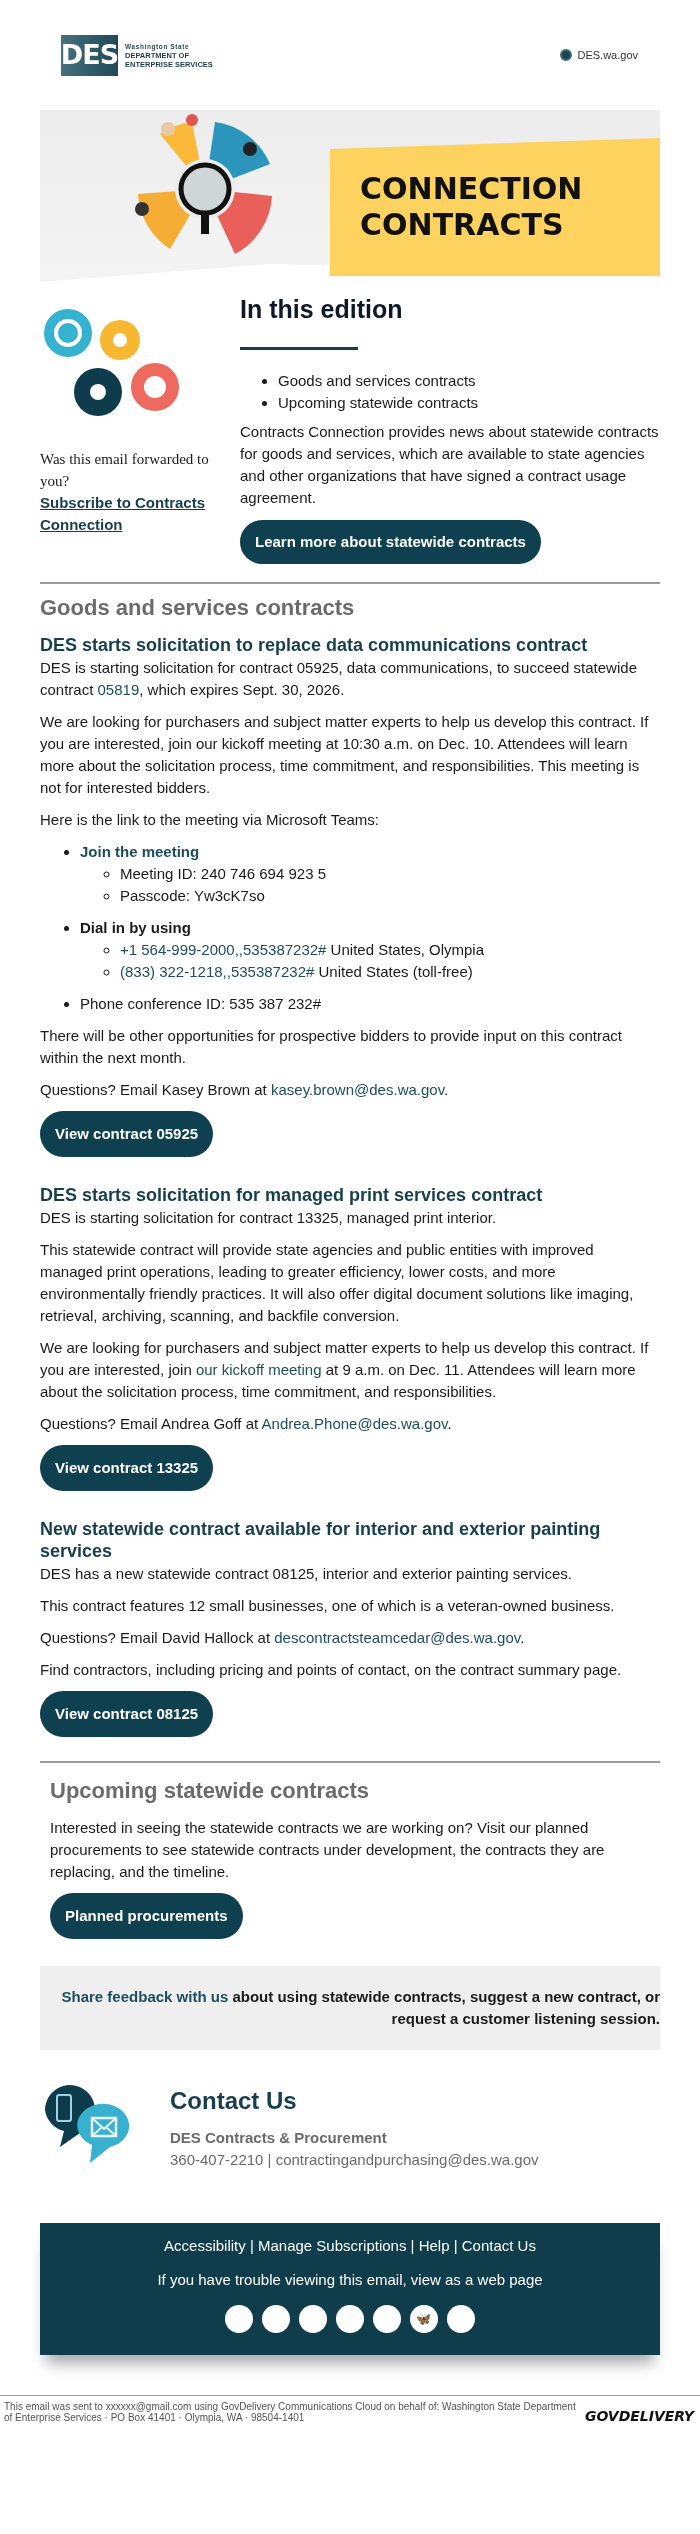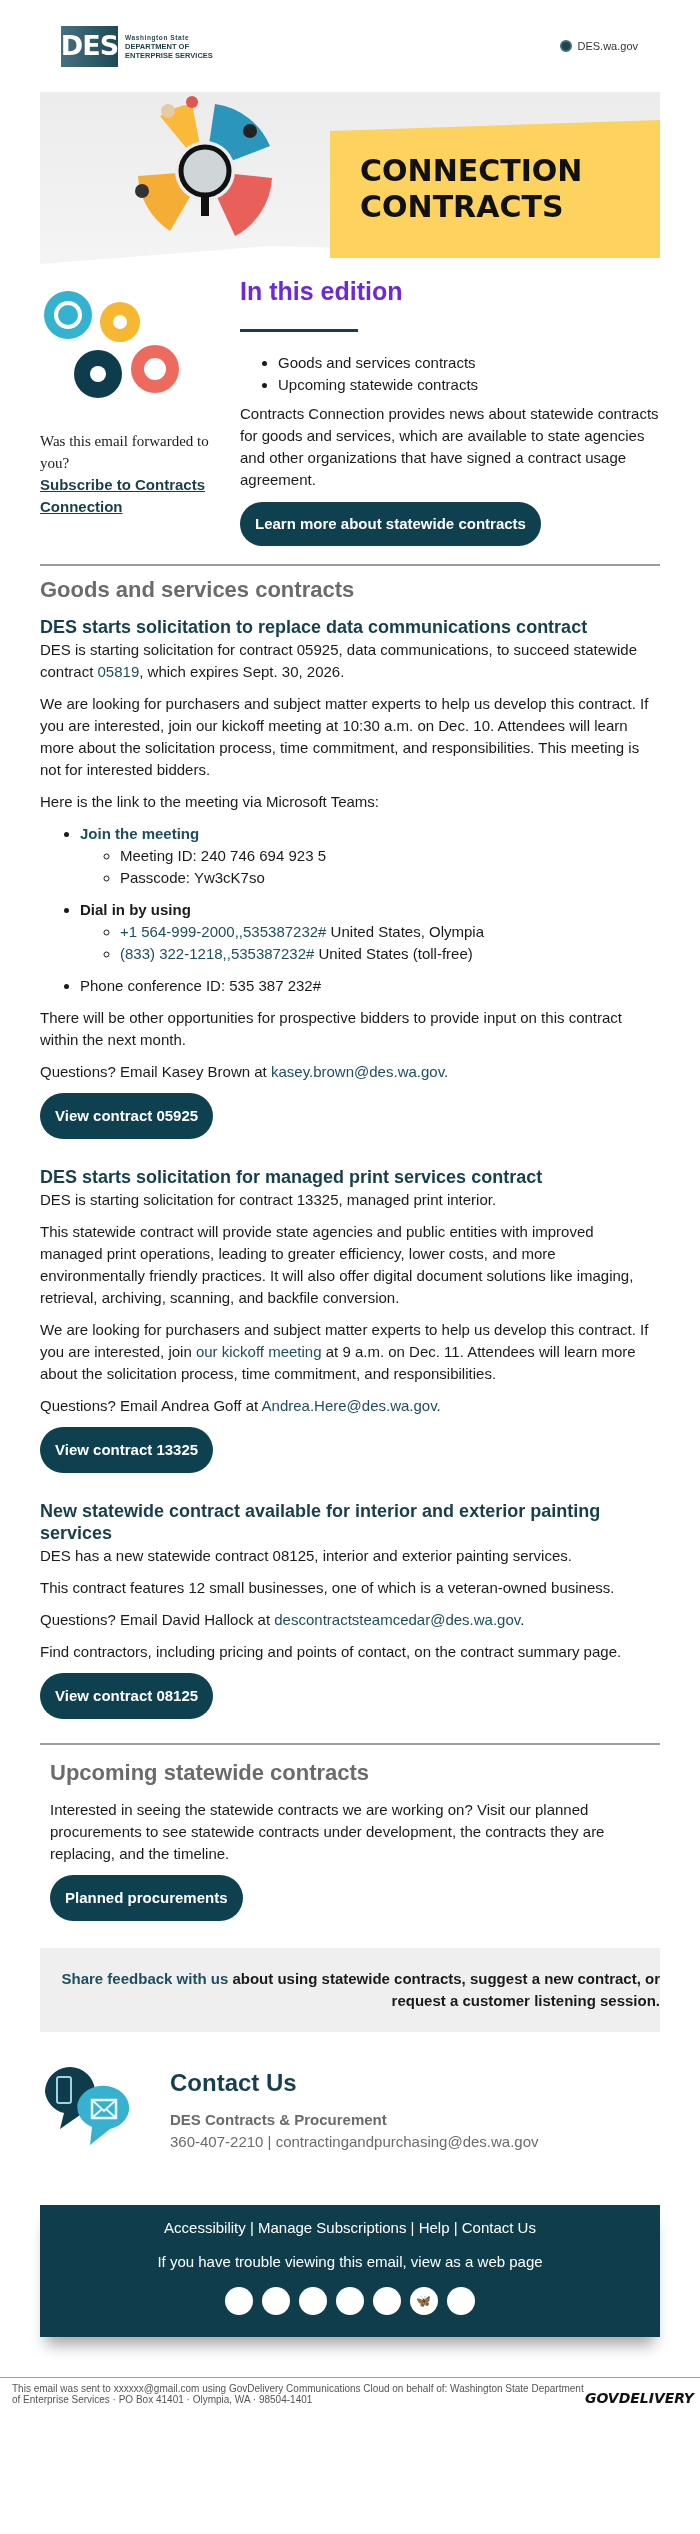--- a/index.html
+++ b/index.html
@@ -2,21 +2,21 @@
 <html><head>
 <meta charset="utf-8">
 <style>
   * { box-sizing: border-box; margin: 0; padding: 0; }
   html, body { width: 700px; background: #ffffff; }
   body { font-family: "Liberation Sans", sans-serif; color: #1b1b1b; font-size: 15px; line-height: 22px; }
   a { color: #1d4e5f; }
   .wrap { width: 620px; margin: 0 auto; position: relative; }
 
   
-  .header { height: 92px; display: flex; align-items: center; justify-content: space-between; padding: 0 22px 0 21px; gap: 8px; }
+  .header { height: 110px; display: flex; align-items: center; justify-content: space-between; padding: 0 22px 0 21px; gap: 8px; }
   .logo { display: flex; align-items: center; }
   .logo-box { width: 57px; height: 41px; background: linear-gradient(90deg,#46707d,#1e4956); color: #fff; font-weight: bold; font-size: 27px; letter-spacing: -1px; display:flex; align-items:center; justify-content:center; font-family: "DejaVu Sans", sans-serif; }
   .logo-text { margin-left: 7px; line-height: 9px; }
   .logo-text .l1 { font-size: 6.5px; color: #2b4d57; letter-spacing: 0.6px; font-weight: bold; }
   .logo-text .l2, .logo-text .l3 { font-size: 7.5px; color: #1d3f4a; font-weight: bold; }
   .site-link { display: flex; align-items: center; font-size: 11px; color: #333; }
   .globe { width: 12px; height: 12px; border-radius: 50%; background: #1d4352; border: 2px solid #3e6b78; margin-right: 5px; }
 
   
   .hero { height: 172px; position: relative; overflow: hidden; background: linear-gradient(180deg,#ececec 0%,#f4f4f4 100%); }
@@ -26,21 +26,21 @@
   .hero-banner span { font-family: "DejaVu Sans", sans-serif; font-weight: bold; font-size: 30px; line-height: 36px; color: #111; }
 
   
   .intro { display: flex; padding-top: 8px; }
   .intro-left { width: 200px; }
   .org-name { font-size: 17px; line-height: 22px; font-weight: bold; color: #163f4d; }
   .gears { width: 160px; height: 130px; margin: 10px 0 12px 0; }
   .forward-q { font-size: 15px; line-height: 22px; color: #1b1b1b; font-family: Liberation Serif, serif; }
   .subscribe { font-size: 15px; line-height: 22px; font-weight: bold; color: #163f4d; text-decoration: underline; display:block; }
   .intro-right { flex: 1; padding-left: 0; }
-  .edition-title { font-size: 25px; line-height: 30px; font-weight: bold; color: #6d28d9; margin-top: 4px; }
+  .edition-title { font-size: 25px; line-height: 30px; font-weight: bold; color: #0f172a; margin-top: 4px; }
   .edition-rule { width: 118px; height: 3px; background: #163f4d; margin: 23px 0 20px 0; }
   .edition-list { list-style: disc; padding-left: 38px; font-size: 15px; line-height: 22px; }
   .edition-desc { font-size: 15px; line-height: 22px; margin-top: 7px; }
   .btn { display: inline-block; background: #0f4050; color: #fff; font-weight: bold; font-size: 15px; border-radius: 24px; padding: 12px 15px; text-decoration: none; line-height: 22px; }
   .intro-right .btn { margin-top: 11px; padding: 11px 15px; }
 
   .divider { height: 2px; background: #9c9c9c; margin-top: 18px; }
   .sec-title { font-size: 22px; line-height: 28px; font-weight: bold; color: #6b6b6b; margin: 10px 0 12px 0; }
   .art-title { font-size: 18px; line-height: 22px; font-weight: bold; color: #163f4d; }
   p.body { margin-top: 1px; margin-bottom: 10px; font-size: 15px; line-height: 22px; }
@@ -63,21 +63,21 @@
   .contact-links a { color: #6b6b6b; }
 
   .footer { background: #0f3d4c; color: #fff; text-align: center; padding: 12px 0 22px 0; margin-top: 20px; box-shadow: 0 14px 14px -6px rgba(0,0,0,0.35); }
   .footer a { color: #fff; }
   .footer-links { font-size: 15px; line-height: 22px; }
   .footer-msg { font-size: 15px; line-height: 22px; margin-top: 12px; }
   .socials { display: flex; justify-content: center; gap: 9px; margin-top: 14px; }
   .soc { width: 28px; height: 28px; border-radius: 50%; background: #fff; color: #0f3d4c; display: flex; align-items: center; justify-content: center; font-weight: bold; font-size: 13px; font-family: "DejaVu Sans", sans-serif; }
 
   .bottom { margin-top: 40px; border-top: 1px solid #9c9c9c; padding: 5px 0 0 0; display: flex; justify-content: space-between; align-items: flex-start; }
-  .bottom-text { font-size: 10px; line-height: 11px; color: #555; width: 600px; padding-left: 12px; }
+  .bottom-text { font-size: 10px; line-height: 11px; color: #555; width: 600px; padding-left: 4px; }
   .govd { font-family: "DejaVu Sans", sans-serif; font-weight: bold; font-style: italic; font-size: 14px; color: #111; margin-right: 6px; margin-top: 4px; }
 </style>
 </head>
 <body>
 
 <div class="wrap">
 
   <div class="header">
     <div class="logo">
       <div class="logo-box">DES</div>
@@ -179,21 +179,21 @@
     <p class="body">There will be other opportunities for prospective bidders to provide input on this contract within the next month.</p>
     <p class="body"><span>Questions? Email Kasey Brown at </span><a>kasey.brown@des.wa.gov</a><span>.</span></p>
     <a class="btn">View contract 05925</a>
   </div>
 
   <div class="article">
     <h3 class="art-title">DES starts solicitation for managed print services contract</h3>
     <p class="body">DES is starting solicitation for contract 13325, managed print interior.</p>
     <p class="body">This statewide contract will provide state agencies and public entities with improved managed print operations, leading to greater efficiency, lower costs, and more environmentally friendly practices. It will also offer digital document solutions like imaging, retrieval, archiving, scanning, and backfile conversion.</p>
     <p class="body"><span>We are looking for purchasers and subject matter experts to help us develop this contract. If you are interested, join </span><a>our kickoff meeting</a><span> at 9 a.m. on Dec. 11. Attendees will learn more about the solicitation process, time commitment, and responsibilities.</span></p>
-    <p class="body"><span>Questions? Email Andrea Goff at </span><a>Andrea.Here@des.wa.gov</a><span>.</span></p>
+    <p class="body"><span>Questions? Email Andrea Goff at </span><a>Andrea.Phone@des.wa.gov</a><span>.</span></p>
     <a class="btn">View contract 13325</a>
   </div>
 
   <div class="article" style="margin-bottom:0;">
     <h3 class="art-title">New statewide contract available for interior and exterior painting services</h3>
     <p class="body">DES has a new statewide contract 08125, interior and exterior painting services.</p>
     <p class="body">This contract features 12 small businesses, one of which is a veteran-owned business.</p>
     <p class="body"><span>Questions? Email David Hallock at </span><a>descontractsteamcedar@des.wa.gov</a><span>.</span></p>
     <p class="body">Find contractors, including pricing and points of contact, on the contract summary page.</p>
     <a class="btn">View contract 08125</a>

